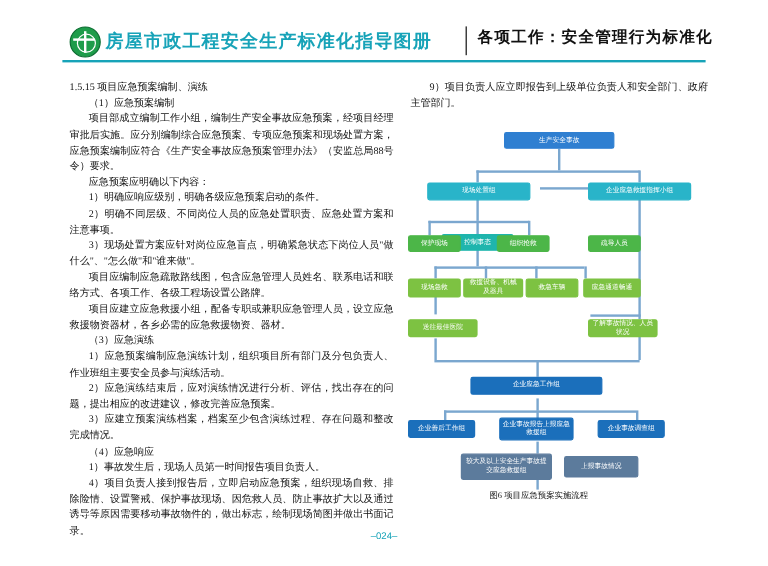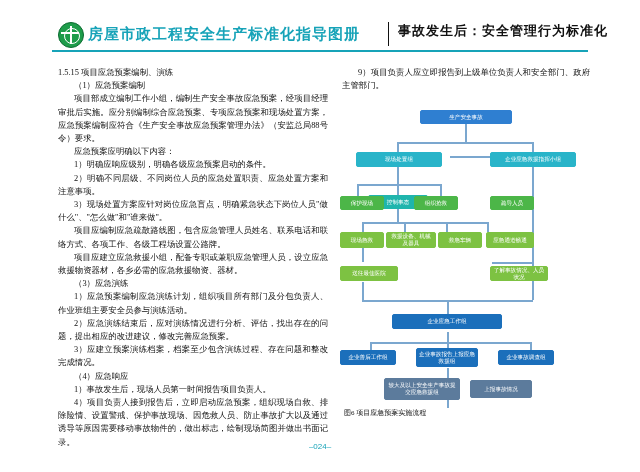--- a/index.html
+++ b/index.html
@@ -98,21 +98,22 @@
   .n-cyan{background:#29b4c9;border:1px solid #29b4c9;}
   .n-teal{background:#1fb5ad;border:1px solid #1fb5ad;}
   .n-green{background:#4cb648;border:1px solid #4cb648;}
   .n-ltgreen{background:#7dc242;border:1px solid #7dc242;}
   .n-deep{background:#1b6fbb;border:1px solid #1b6fbb;}
   .n-gray{background:#5c7b9c;border:1px solid #5c7b9c;}
   .line{
     position:absolute;background:#7ba7cf;
   }
   .fig-cap{
-    position:absolute;left:344px;top:408px;width:248px;
+    position:absolute;left:325px;top:408px;width:248px;
+    text-align:center;
     font-size:7px;color:#111;
     font-family:"Liberation Serif", serif;
   }
   
   .footer{
     position:absolute;left:0;top:442px;width:640px;
     text-align:center;
     font-size:8px;color:#17a3b8;
     font-family:"Liberation Sans", sans-serif;
   }
@@ -121,21 +122,21 @@
 <body>
 
 <div class="page">
 
   <div class="header">
     <div class="header-bar"></div>
     <div class="logo"></div>
     <div class="logo-cross"></div>
     <div class="header-title">房屋市政工程安全生产标准化指导图册</div>
     <div class="header-sep"></div>
-    <div class="header-right">事故发生后：安全管理行为标准化</div>
+    <div class="header-right">各项工作：安全管理行为标准化</div>
   </div>
 
   <div class="col-left">
     <p class="p ind0">1.5.15 项目应急预案编制、演练</p>
     <p class="p ind1">（1）应急预案编制</p>
     <p class="p ind1">项目部成立编制工作小组，编制生产安全事故应急预案，经项目经理审批后实施。应分别编制综合应急预案、专项应急预案和现场处置方案，应急预案编制应符合《生产安全事故应急预案管理办法》（安监总局88号令）要求。</p>
     <p class="p ind1">应急预案应明确以下内容：</p>
     <p class="p ind1">1）明确应响应级别，明确各级应急预案启动的条件。</p>
     <p class="p ind1">2）明确不同层级、不同岗位人员的应急处置职责、应急处置方案和注意事项。</p>
     <p class="p ind1">3）现场处置方案应针对岗位应急盲点，明确紧急状态下岗位人员"做什么"、"怎么做"和"谁来做"。</p>

